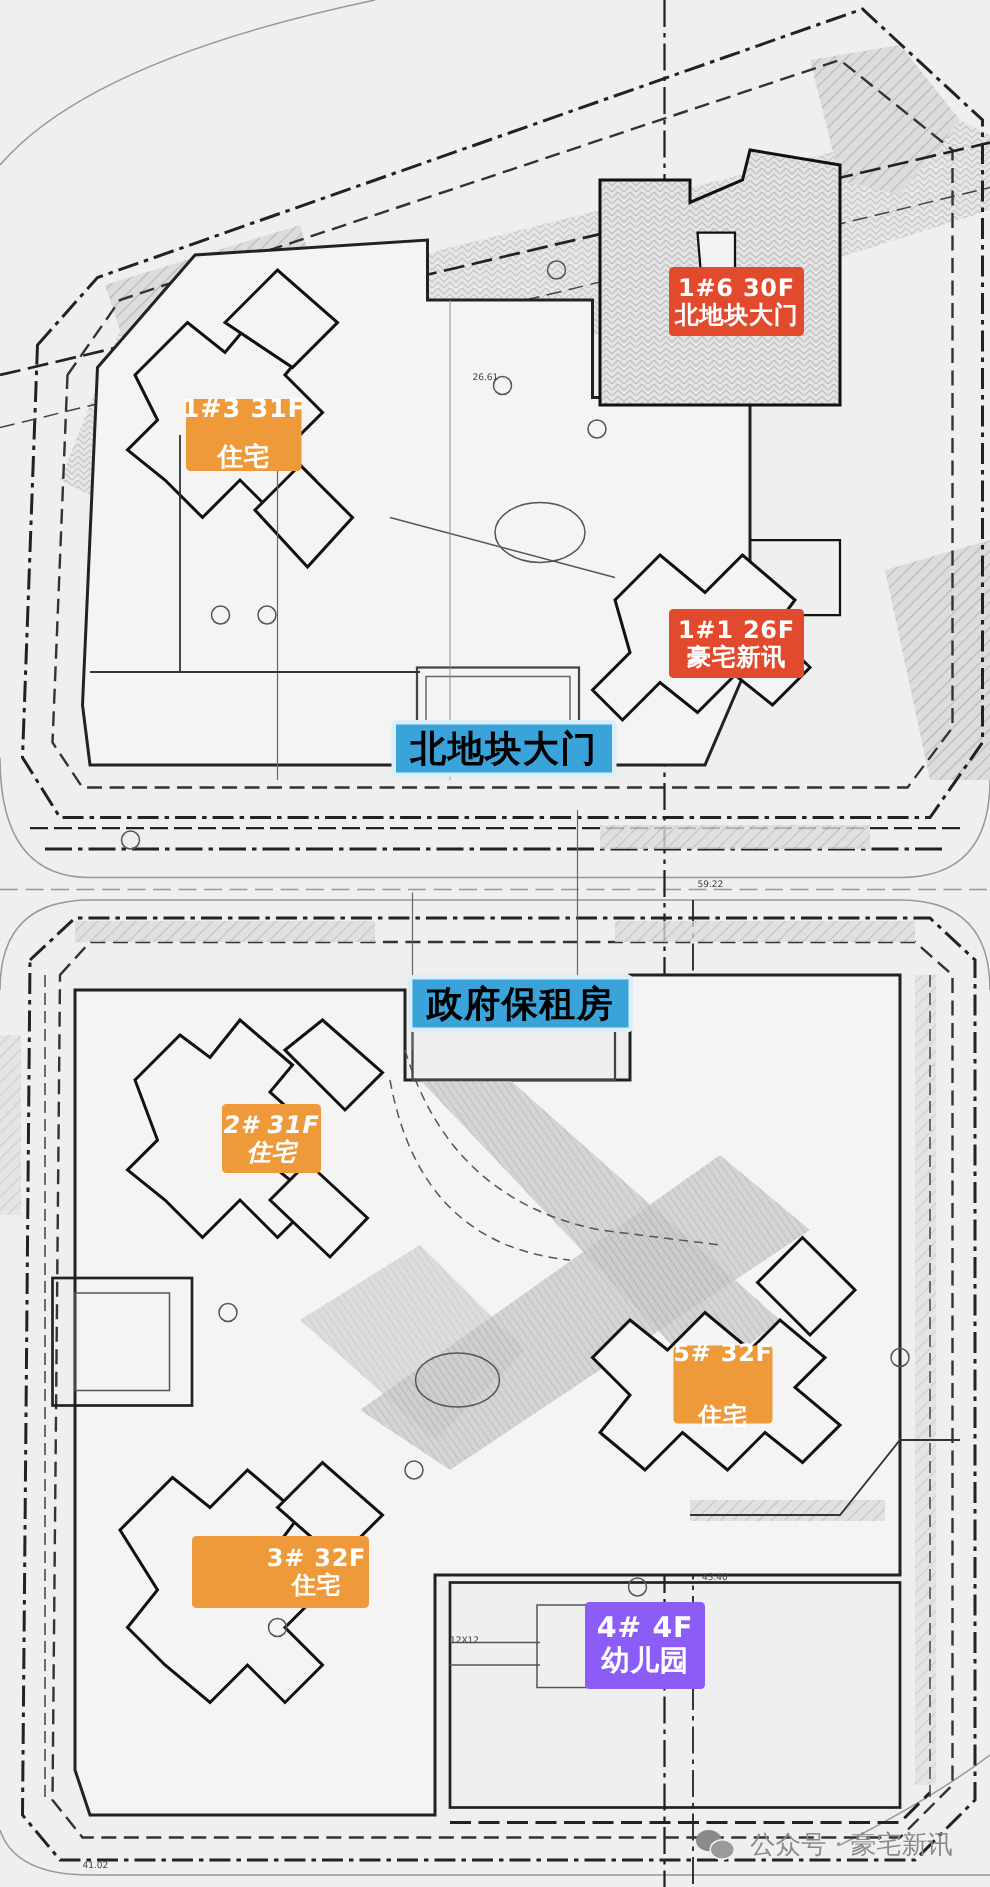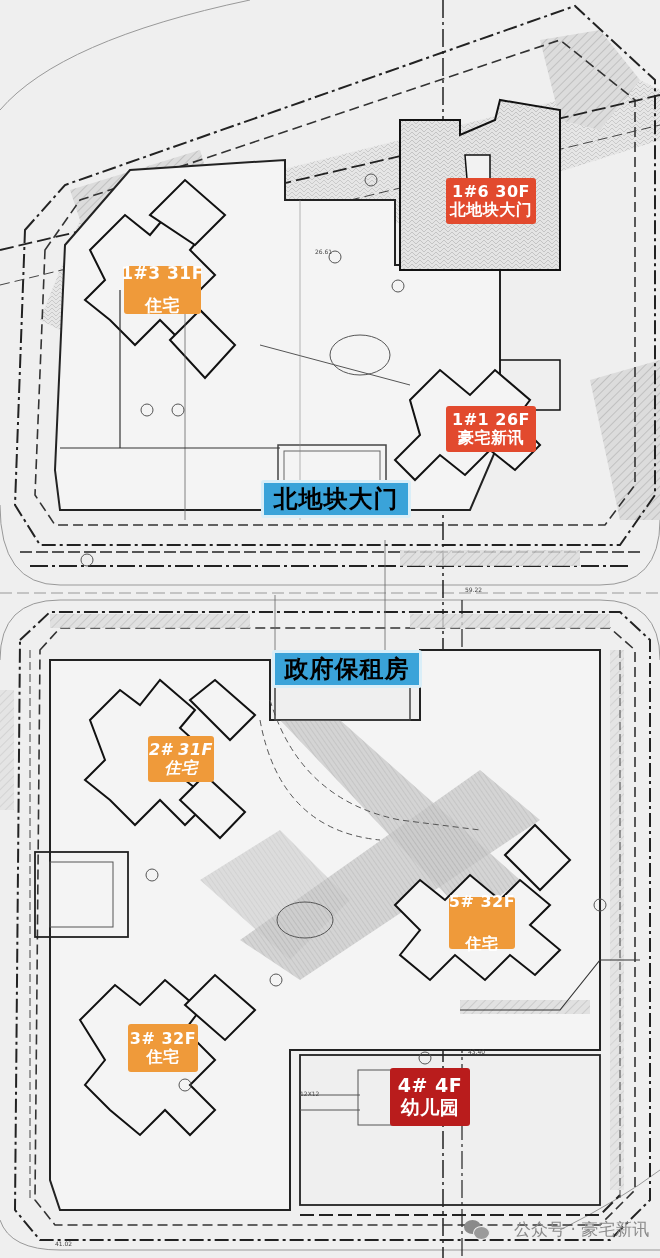--- a/index.html
+++ b/index.html
@@ -2,23 +2,23 @@
 <html><head>
 <meta charset="utf-8">
 <style>
   html,body{margin:0;padding:0;background:#eeeeee;}
   #canvas{position:relative;width:660px;height:1258px;overflow:hidden;background:#efefef;font-family:"DejaVu Sans","Liberation Sans",sans-serif;}
   svg.plan{position:absolute;left:0;top:0;}
   .tag{position:absolute;display:flex;flex-direction:column;align-items:center;justify-content:center;color:#fff;font-weight:bold;border-radius:3px;line-height:1.15;text-align:center;letter-spacing:0.5px;}
   .tag span{display:block;white-space:nowrap;}
   .orange{background:#ef9a3a;}
   .red{background:#e24a2e;}
-  .green{background:#b91c1c;text-align:center;}
+  .green{background:#8b5cf6;text-align:center;}
   .gate{position:absolute;background:#3aa3d9;color:#000000;font-weight:bold;font-size:24px;display:flex;align-items:center;justify-content:center;border:3px solid #d9eef8;border-radius:3px;letter-spacing:1px;}
-  .watermark{position:absolute;display:flex;align-items:center;gap:24px;color:#8a8a8a;font-size:17px;}
+  .watermark{position:absolute;display:flex;align-items:center;gap:10px;color:#8a8a8a;font-size:17px;}
   .wm-icon{width:26px;height:20px;position:relative;}
   .wm-icon .b1{position:absolute;left:0;top:0;width:17px;height:14px;border-radius:50%;background:#8a8a8a;}
   .wm-icon .b2{position:absolute;left:9px;top:6px;width:15px;height:12px;border-radius:50%;background:#9a9a9a;border:1px solid #efefef;}
   .anno{position:absolute;font-size:6px;color:#444;white-space:nowrap;}
 </style>
 </head>
 <body>
 
 <div id="canvas">
 
@@ -186,21 +186,21 @@
 <div class="tag orange" style="left:148px;top:736px;width:66px;height:46px;font-size:16px;font-style:italic;">
   <span>2# 31F</span>
   <span>住宅</span>
 </div>
 
 <div class="tag orange" style="left:449px;top:897px;width:66px;height:52px;font-size:16px;gap:24px;">
   <span>5# 32F</span>
   <span>住宅</span>
 </div>
 
-<div class="tag orange" style="left:128px;top:1024px;width:70px;height:48px;font-size:16px;">
+<div class="tag orange" style="left:128px;top:1024px;width:70px;height:48px;font-size:16px;padding-left:48px;">
   <span>3# 32F</span>
   <span>住宅</span>
 </div>
 
 <div class="tag green" style="left:390px;top:1068px;width:80px;height:58px;font-size:19px;">
   <span>4# 4F</span>
   <span>幼儿园</span>
 </div>
 
 <div class="watermark" style="left:464px;top:1218px;">

